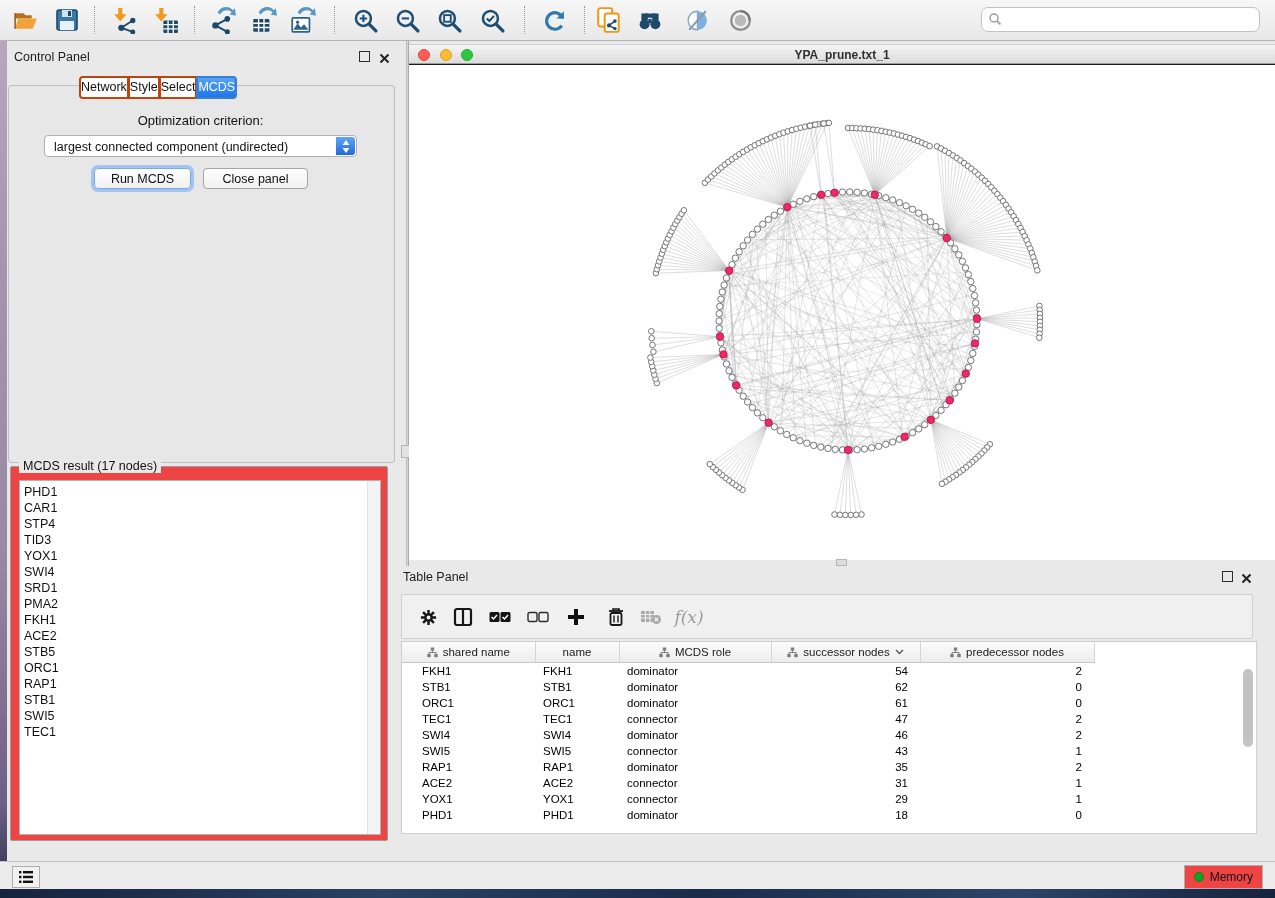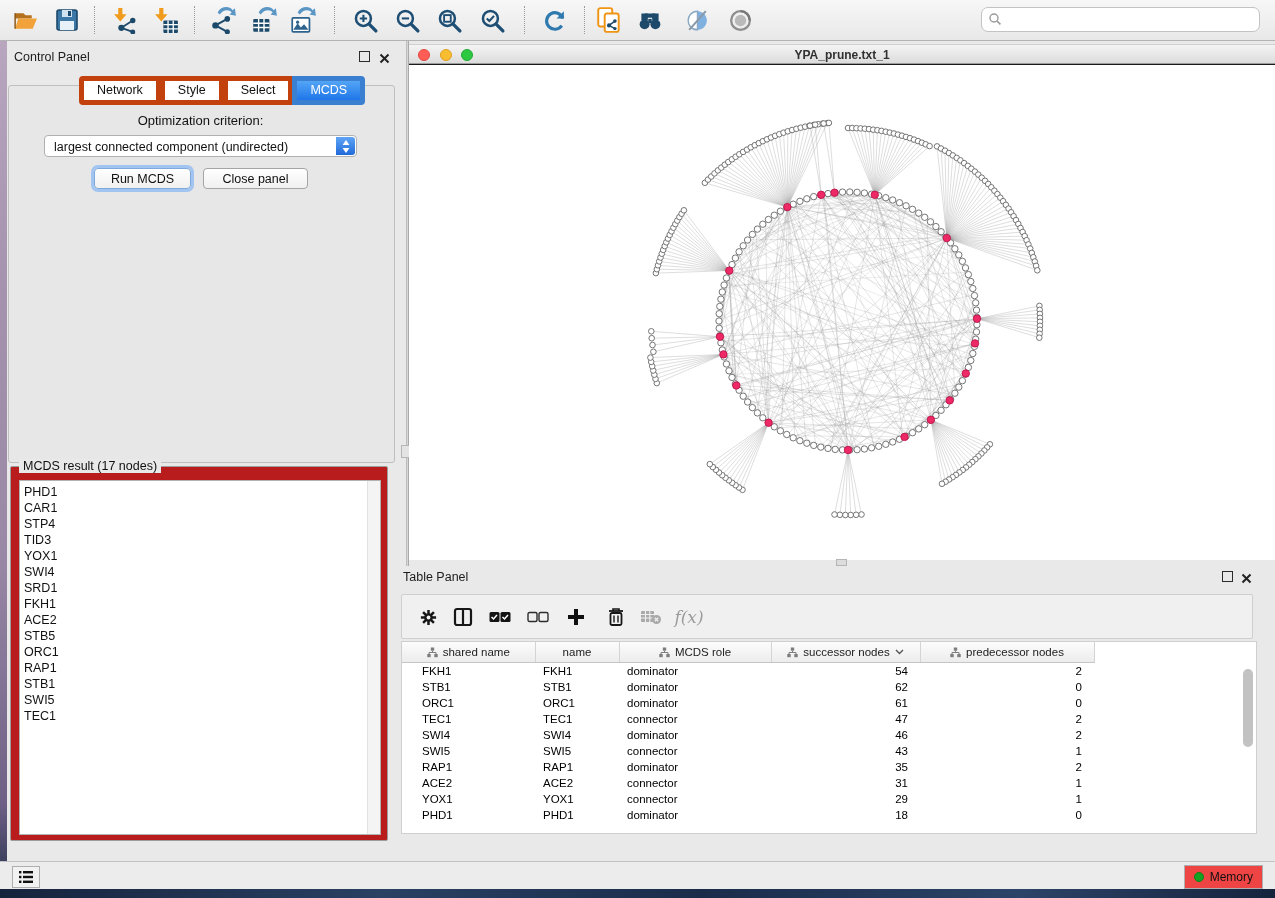--- a/index.html
+++ b/index.html
@@ -16,36 +16,36 @@
       background:#fff;padding:0 8px 0 26px;font-family:"Liberation Sans",sans-serif;font-size:12px;outline:none;}
   #search-glyph{position:absolute;left:7px;top:5px;}
   
   #left-strip{left:0;top:41px;width:7px;height:848px;background:linear-gradient(180deg,#b8a6bf,#a492ae 30%,#9a89a6 60%,#6e5f85 90%,#27324e);}
   #wallpaper{left:0;top:889px;width:1275px;height:9px;background:linear-gradient(90deg,#16233d,#2a4163 30%,#1a2c4a 55%,#2c4468 80%,#16233d);}
   
   #control-panel{left:7px;top:41px;width:399px;height:820px;background:#e9e9e9;}
   .panel-title{font-size:12.5px;color:#1c1c1c;}
   .float-box{width:9px;height:9px;border:1.5px solid #2c2c2c;display:inline-block;}
   #cp-tabs{left:72px;top:35px;height:19px;display:flex;}
-  .seg-tab{height:19px;line-height:19px;padding:0 13px;font-size:12.5px;background:#fff;
-           border:5px solid #c2410c;margin-left:-1px;color:#111;}
+  .seg-tab{height:19px;line-height:19px;padding:0 0;font-size:12.5px;background:#fff;
+           border:2px solid #c2410c;margin-left:-1px;color:#111;}
   .seg-tab:first-child{border-radius:4px 0 0 4px;margin-left:0;}
   .seg-tab:last-child{border-radius:0 4px 4px 0;}
   .seg-tab.active{background:linear-gradient(#54a5f6,#1f76e9);color:#fff;border-color:#3a7fd0;}
   #cp-panel{left:1px;top:44px;width:385px;height:376px;background:#e7e7e7;border:1px solid #bfbfbf;border-radius:3px;}
   #opt-label{left:0;top:72px;width:387px;text-align:center;font-size:13px;}
   #criterion{left:37px;top:94px;width:313px;height:22px;background:#fff;border:1px solid #b0b0b0;border-radius:4px;
              font-size:12.5px;line-height:22px;padding-left:9px;box-sizing:border-box;}
   #criterion .stepper{position:absolute;right:1px;top:1px;bottom:1px;width:19px;border-radius:0 3px 3px 0;
              background:linear-gradient(#5ea5f7,#2169d8);display:flex;flex-direction:column;align-items:center;justify-content:center;gap:1px;}
   .btn{position:absolute;height:21px;background:linear-gradient(#ffffff,#f0f0f0);border:1px solid #a5a5a5;
        border-radius:4px;font-size:12.5px;text-align:center;line-height:20px;box-sizing:border-box;}
   #run-btn{left:87px;top:127px;width:97px;box-shadow:0 0 0 3px rgba(106,168,250,.55);border-color:#7da9dd;}
   #close-btn{left:196px;top:127px;width:105px;}
-  #result-box{left:3px;top:425px;width:376px;height:373px;border:1px solid #9c9c9c;border-radius:2px;background:#b91c1c;}
+  #result-box{left:3px;top:425px;width:376px;height:373px;border:1px solid #9c9c9c;border-radius:2px;background:#ef4444;}
   #result-legend{position:absolute;top:-8px;left:8px;background:#e9e9e9;padding:0 4px;font-size:12.5px;}
   #result-list{position:absolute;left:8px;right:6px;top:13px;bottom:5px;background:#fff;border:1px solid #b2b2b2;overflow:hidden;}
   #result-scroll{position:absolute;right:0;top:0;bottom:0;width:12px;background:#f4f4f4;border-left:1px solid #e2e2e2;}
   .result-item{font-size:12.5px;height:16px;line-height:16px;padding-left:4px;}
   #result-list .pad-top{height:3px;}
   
   #v-split{left:406px;top:41px;width:3px;height:820px;background:#d6d6d6;border-left:1px solid #bdbdbd;border-right:1px solid #a9a9a9;box-sizing:border-box;}
   #v-split-handle{left:401px;top:445px;width:9px;height:13px;background:#e3e3e3;border:1px solid #b5b5b5;box-sizing:border-box;}
   #h-split-handle{left:836px;top:559px;width:11px;height:7px;background:#dcdcdc;border:1px solid #b5b5b5;box-sizing:border-box;}
   
@@ -267,20 +267,21 @@
       <div id="result-list">
         <div class="pad-top"></div>
         <div id="result-items">
             <div class="result-item">PHD1</div>
             <div class="result-item">CAR1</div>
             <div class="result-item">STP4</div>
             <div class="result-item">TID3</div>
             <div class="result-item">YOX1</div>
             <div class="result-item">SWI4</div>
             <div class="result-item">SRD1</div>
+            <div class="result-item">PMA2</div>
             <div class="result-item">FKH1</div>
             <div class="result-item">ACE2</div>
             <div class="result-item">STB5</div>
             <div class="result-item">ORC1</div>
             <div class="result-item">RAP1</div>
             <div class="result-item">STB1</div>
             <div class="result-item">SWI5</div>
             <div class="result-item">TEC1</div>
           </div>
         <div id="result-scroll"></div>

